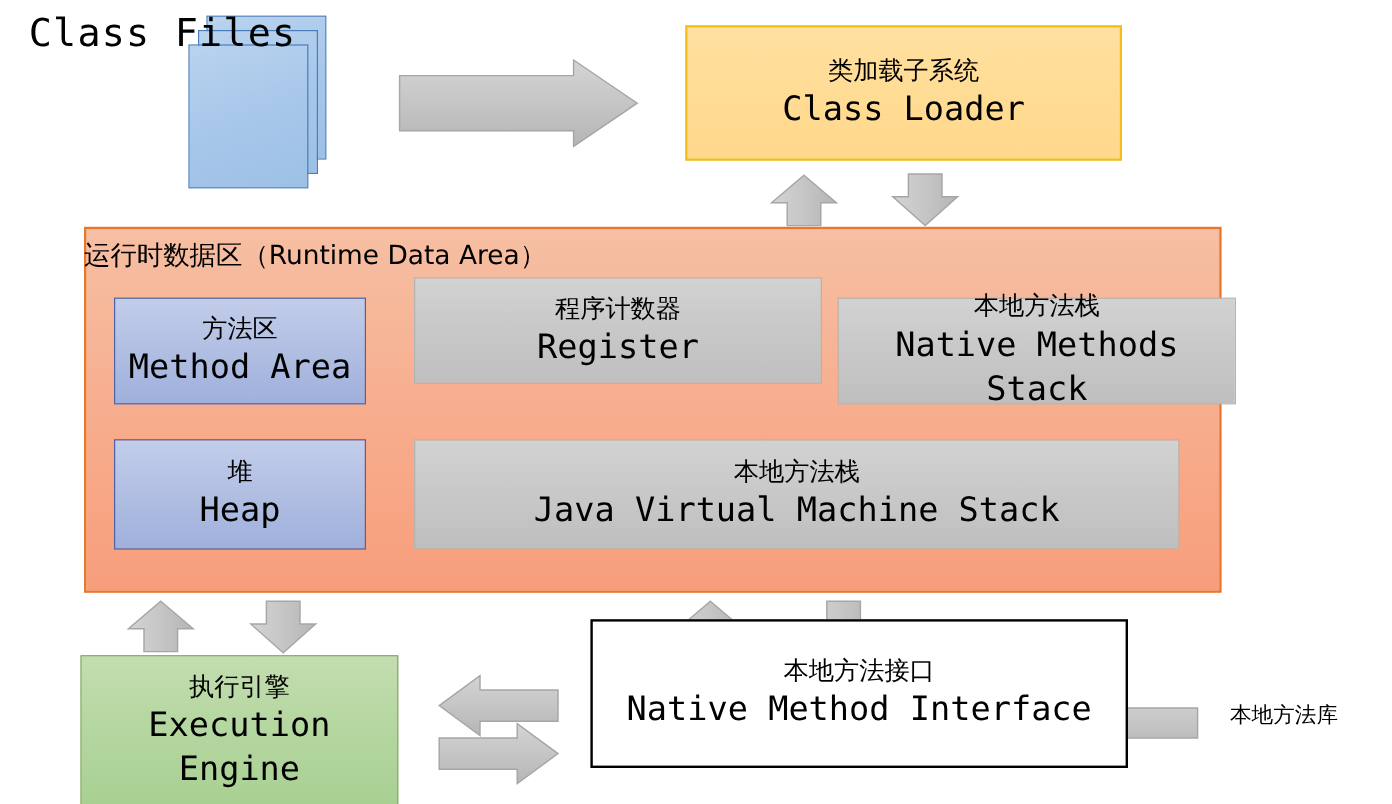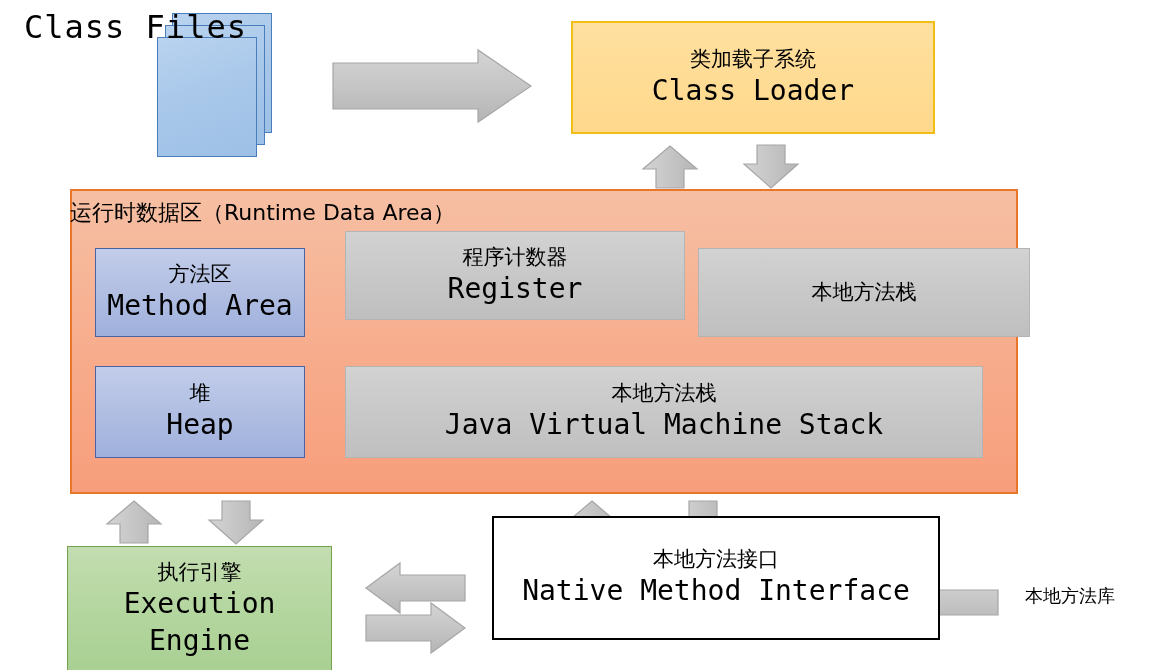--- a/index.html
+++ b/index.html
@@ -178,20 +178,21 @@
   <div class="en">Method Area</div>
 </div>
 
 <div class="abs box graybox pc-register">
   <div class="cn">程序计数器</div>
   <div class="en">Register</div>
 </div>
 
 <div class="abs box graybox native-stack">
   <div class="cn">本地方法栈</div>
+  <div class="en">Native Methods Stack</div>
 </div>
 
 <div class="abs box bluebox heap">
   <div class="cn">堆</div>
   <div class="en">Heap</div>
 </div>
 
 <div class="abs box graybox jvm-stack">
   <div class="cn">本地方法栈</div>
   <div class="en">Java Virtual Machine Stack</div>

